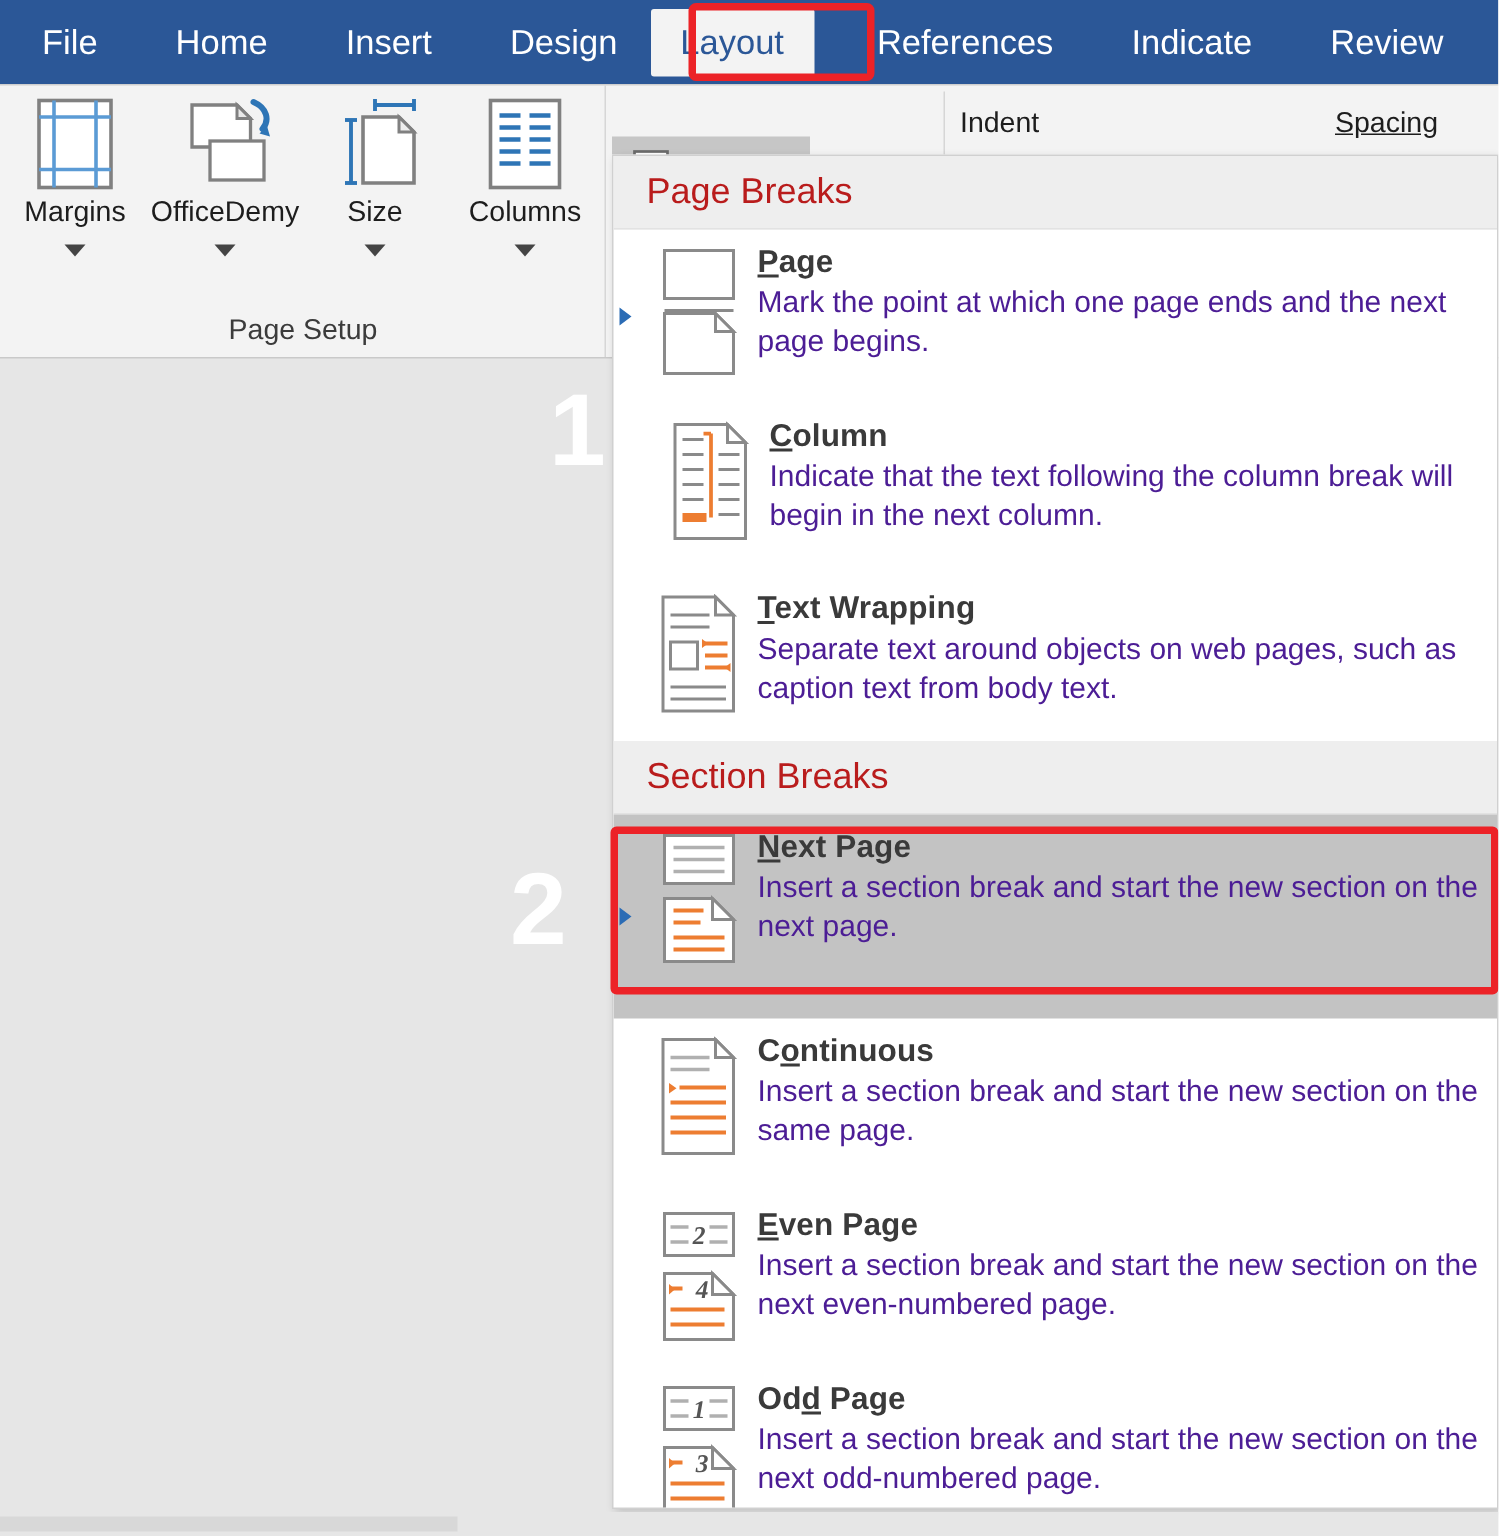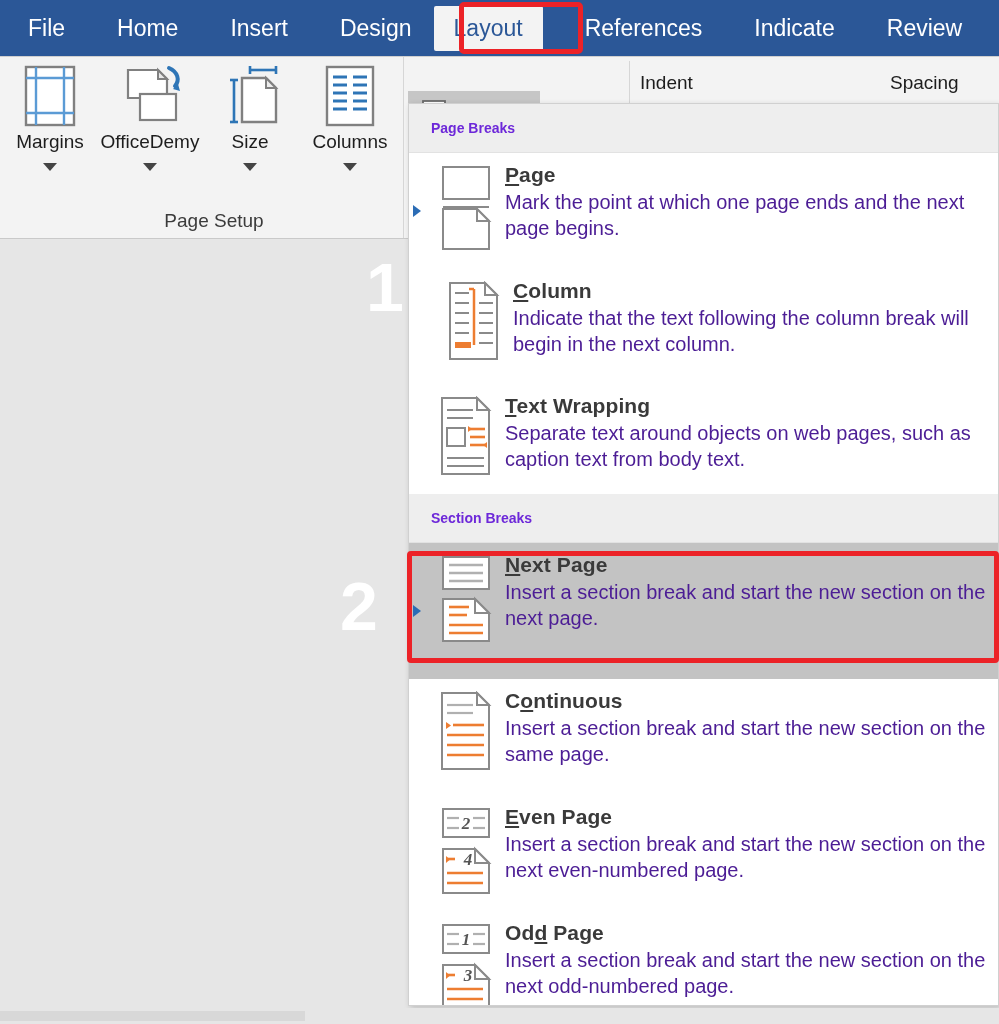--- a/index.html
+++ b/index.html
@@ -104,21 +104,20 @@
     border-top: 8px solid #444;
   }
   .group-title {
     position: absolute;
     left: 0;
     bottom: 6px;
     width: 404px;
     text-align: center;
     font-size: 19px;
     color: #3b3b3b;
-    padding-left: 12px;
   }
   .group-sep {
     position: absolute;
     left: 403px; top: 0;
     width: 1px; height: 181px;
     background: #d6d6d6;
   }
 
   
   .breaks-btn {
@@ -181,23 +180,23 @@
   .menu-header {
     height: 49px;
     background: #eeeeee;
     border-bottom: 1px solid #e2e2e2;
     display: flex;
     align-items: center;
     padding-left: 22px;
     box-sizing: border-box;
   }
   .menu-header-text {
-    font-size: 14px;
-    font-weight: bold;
-    color: #6d28d9;
+    font-size: 24px;
+    font-weight: normal;
+    color: #b91c1c;
   }
   .menu-item {
     position: relative;
     display: flex;
     align-items: flex-start;
     padding: 10px 8px 10px 18px;
     box-sizing: border-box;
     cursor: default;
   }
   .menu-item.selected {
@@ -401,21 +400,21 @@
         <polygon points="0,11 0,19 7,15" fill="#2b6cb5"></polygon>
         <rect x="9" y="2" width="22" height="11" fill="#ffffff" stroke="#6b6b6b" stroke-width="1.8"></rect>
         <rect x="9" y="17" width="22" height="11" fill="#ffffff" stroke="#6b6b6b" stroke-width="1.8"></rect>
       </svg>
       <span class="breaks-label">Breaks</span>
       <span class="breaks-caret"></span>
     </div>
 
     <div class="vline" style="left:629px; top:4px; height:44px;"></div>
     <div class="ribbon-colhdr" style="left:640px; top:15px;text-align:center;">Indent</div>
-    <div class="ribbon-colhdr" style="left:890px; top:15px;">Spacing</div>
+    <div class="ribbon-colhdr" style="left:890px; top:15px;text-decoration:underline;">Spacing</div>
   </div>
 
   <div class="doc-area"></div>
 
   <div class="menu">
 
     <div class="menu-header">
       <span class="menu-header-text">Page Breaks</span>
     </div>
 

